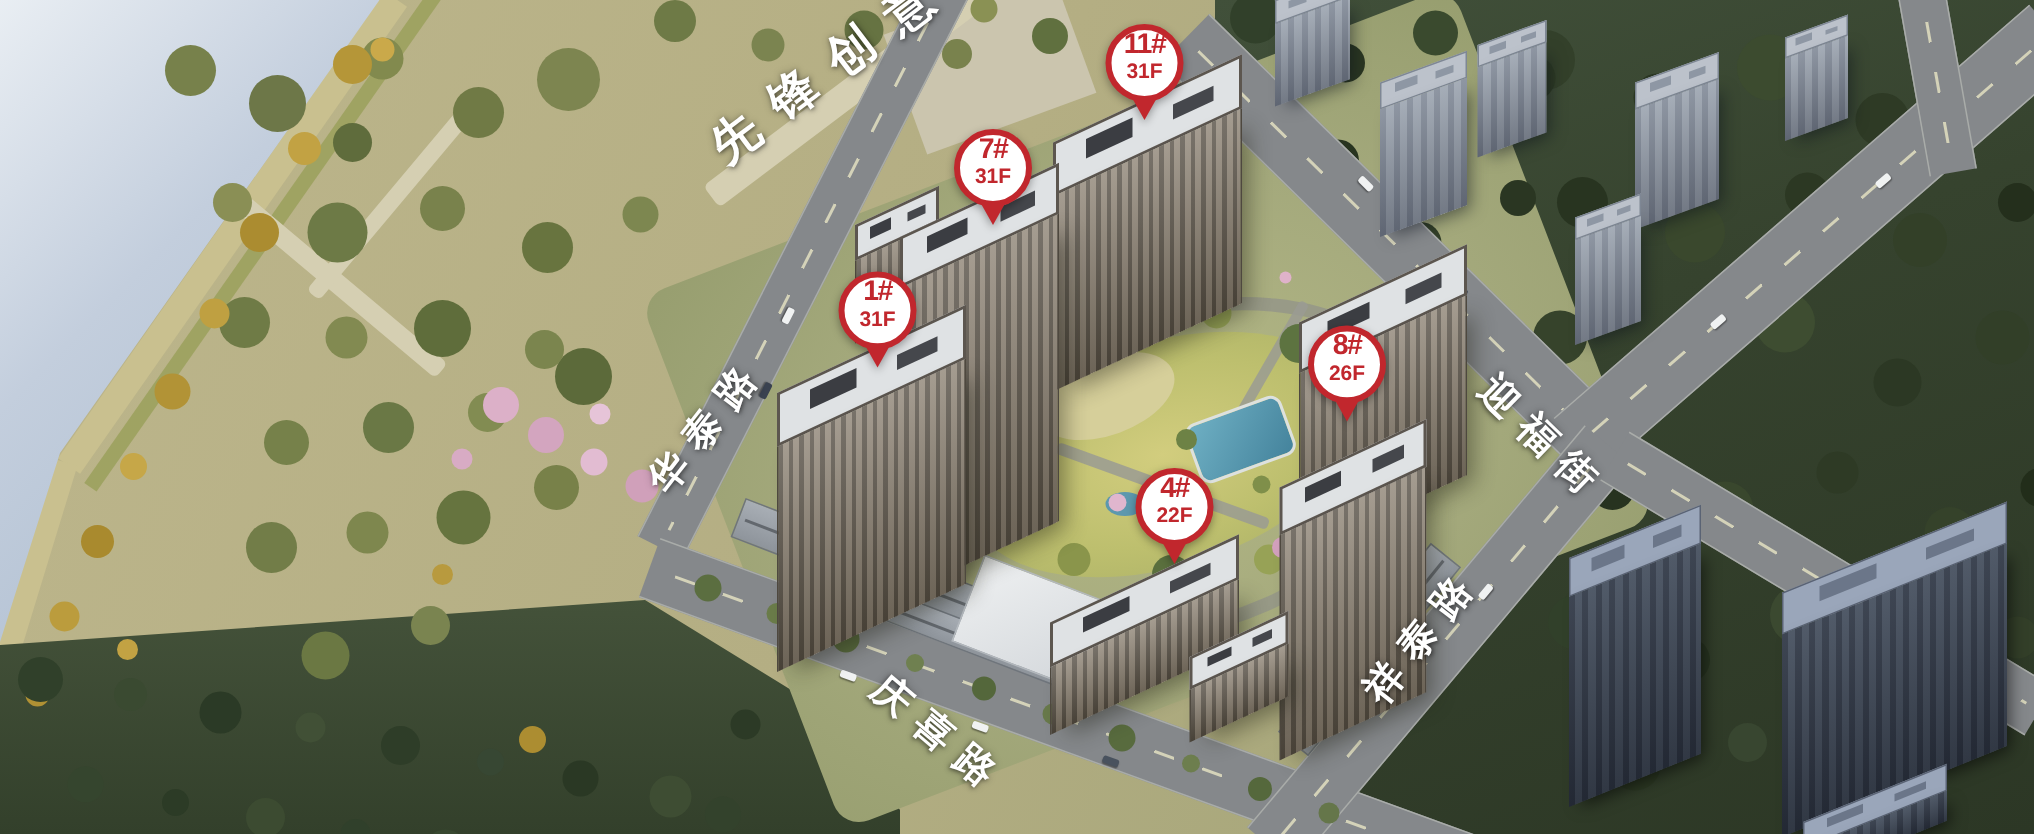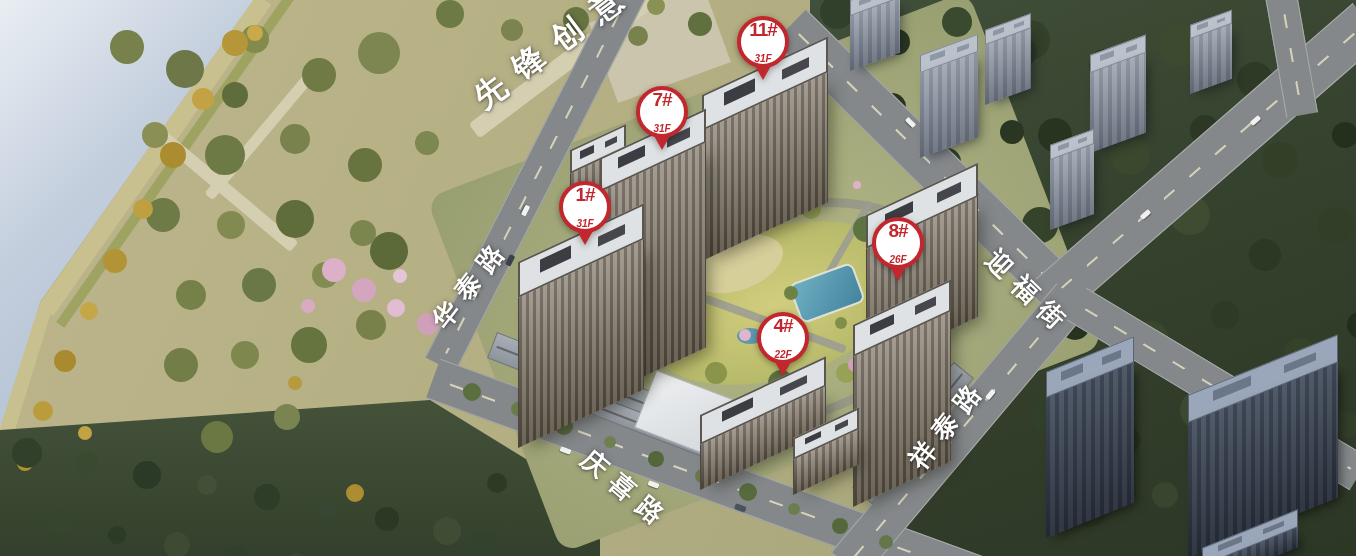--- a/index.html
+++ b/index.html
@@ -119,23 +119,23 @@
     box-shadow:0 1px 1px rgba(0,0,0,.4);}
   
   .street{position:absolute;color:#fff;font-weight:bold;font-size:26px;letter-spacing:10px;
     text-shadow:0 1px 3px rgba(0,0,0,.5),0 0 6px rgba(0,0,0,.25);transform-origin:left center;
     white-space:nowrap;z-index:30;}
   .st-top{font-size:32px;letter-spacing:16px;}
   
   .marker{position:absolute;width:56px;display:flex;flex-direction:column;align-items:center;z-index:40;
     cursor:pointer;filter:drop-shadow(0 2px 3px rgba(0,0,0,.35));}
   .marker .circle{width:44px;height:44px;background:#fff;border:4px solid var(--red);border-radius:50%;
-    display:flex;flex-direction:column;align-items:center;justify-content:space-between;line-height:1;}
+    display:flex;flex-direction:column;align-items:center;justify-content:flex-start;line-height:1;}
   .marker .num{font-size:19px;font-weight:bold;color:var(--red);letter-spacing:-1px;}
-  .marker .flr{font-size:10px;font-weight:bold;color:var(--red);margin-top:1px;font-style:italic;}
+  .marker .flr{font-size:14px;font-weight:bold;color:var(--red);margin-top:1px;}
   .marker .tail{width:0;height:0;border-left:9px solid transparent;border-right:9px solid transparent;
     border-top:16px solid var(--red);margin-top:-4px;}
 </style>
 </head>
 <body>
 
 <div class="canvas">
 
   <div class="layer park-base"></div>
   <div class="bank" style="left:-35px;top:146px;width:380px;height:18px;transform:rotate(125deg);"></div>

